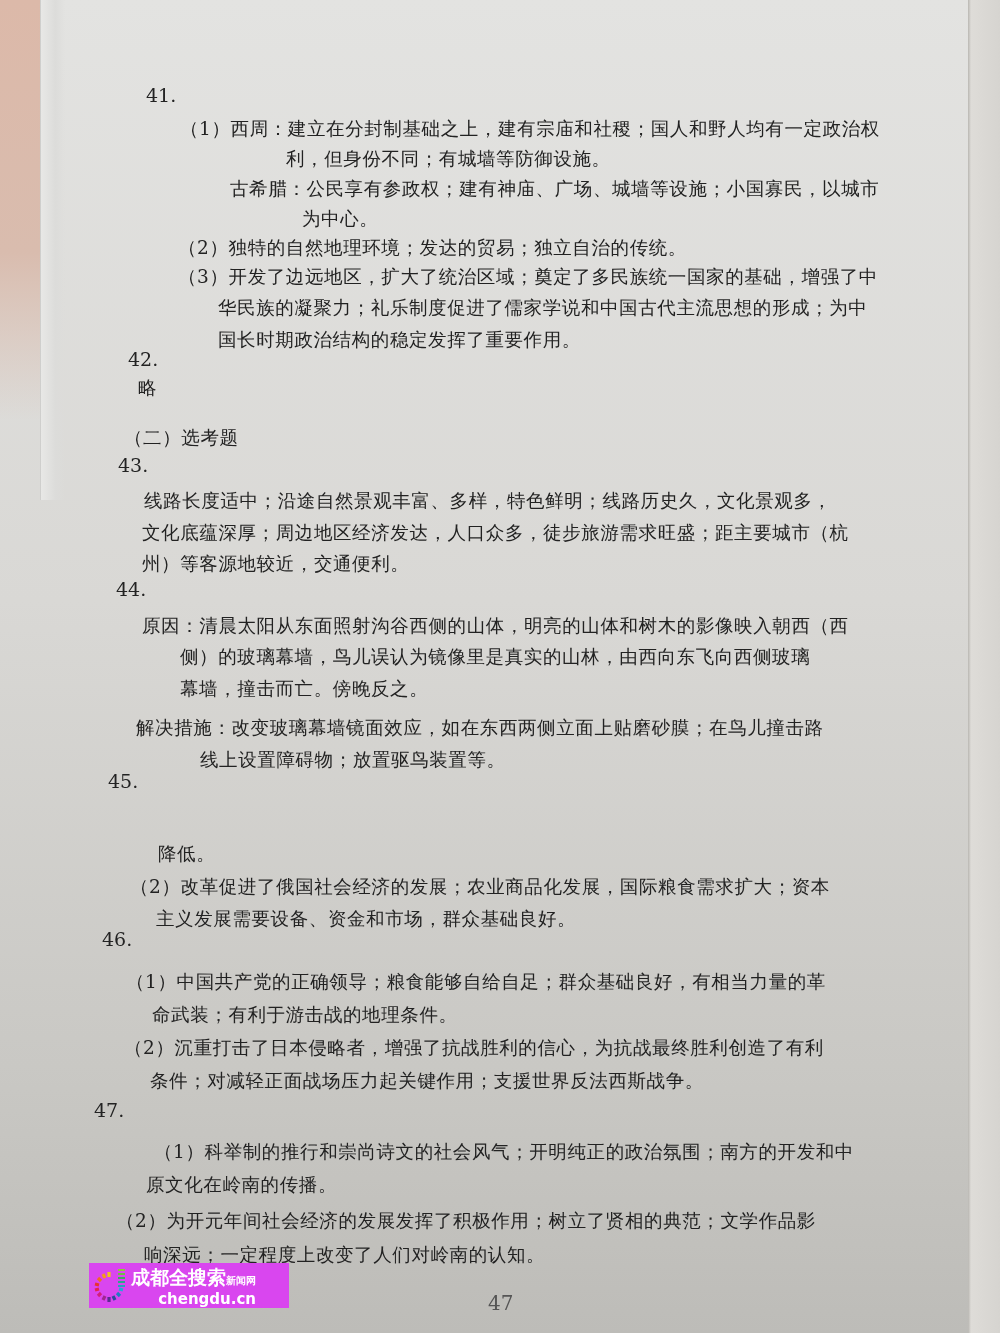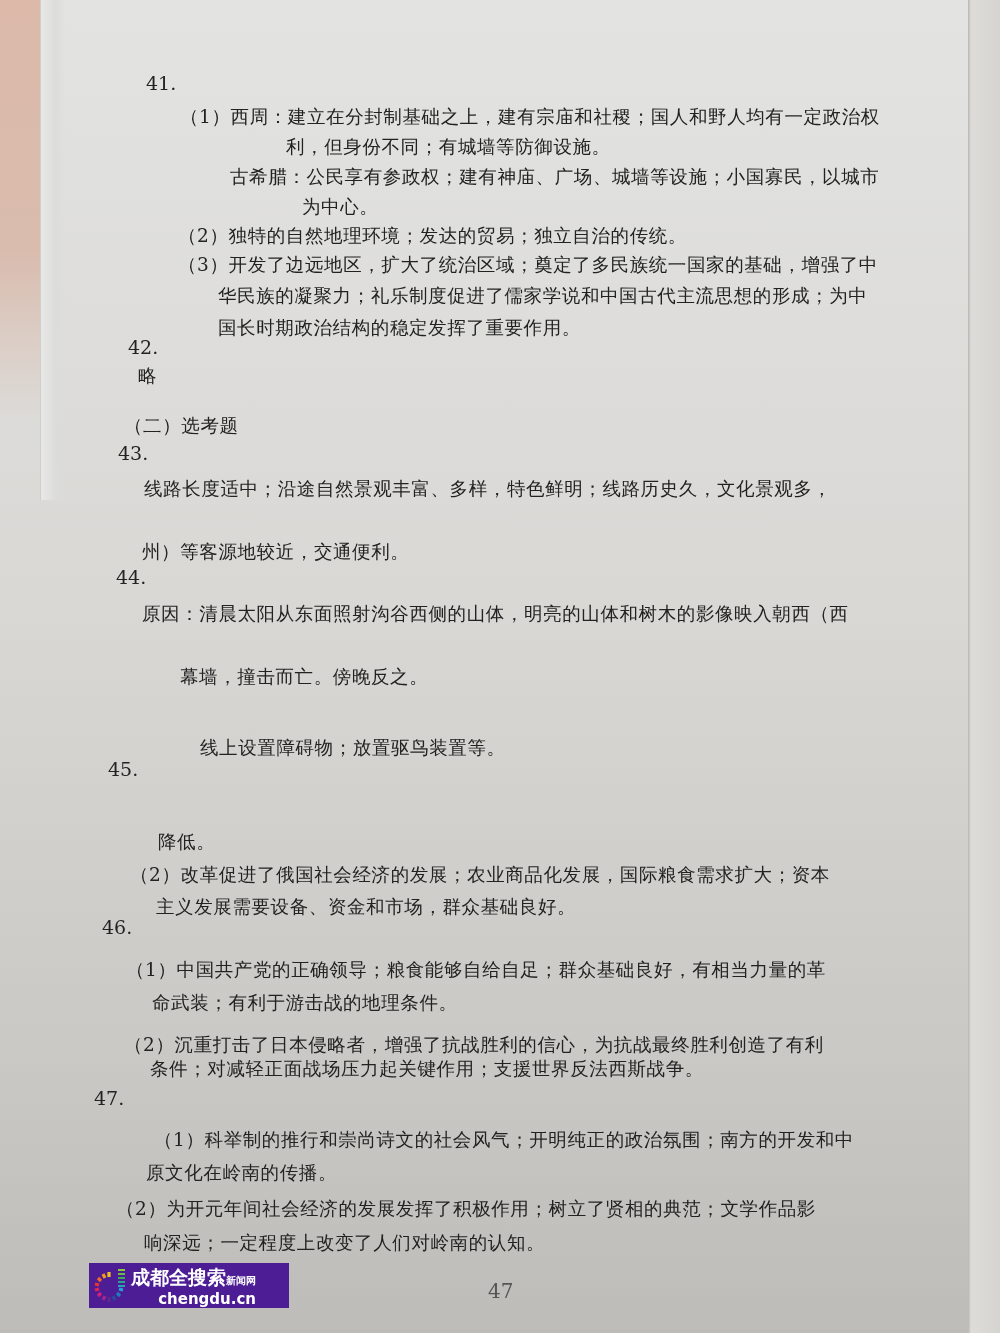--- a/index.html
+++ b/index.html
@@ -18,27 +18,27 @@
   }
   .page-edge-left {
     position: absolute; left: 40px; top: 0; width: 24px; height: 500px;
     background: linear-gradient(90deg, #e8e8e6, #dcdcda 60%, rgba(220,220,218,0));
     border-left: 1px solid #cfcfcd;
   }
   .page-edge-right {
     position: absolute; left: 968px; top: 0; width: 32px; height: 1333px;
     background: linear-gradient(90deg, #b9b7b2 0px, #dedcd8 3px, #d6d4d0 100%);
   }
-  .content { position: absolute; left: 0; top: 0; width: 1000px; height: 990px; color: #262626; }
+  .content { position: absolute; left: 0; top: 12px; width: 1000px; height: 990px; color: #262626; }
   .num { position: absolute; font-size: 19px; color: #232323; font-family: "DejaVu Serif", serif; }
   .line { position: absolute; font-size: 18.5px; letter-spacing: 0.6px; white-space: nowrap; color: #222; }
   .pageno { position: absolute; left: 488px; top: 1279px; font-size: 20px; color: #555; }
   .logo {
     position: absolute; left: 89px; top: 1263px; width: 200px; height: 45px;
-    background: #4c1d95; display: flex; align-items: center;
+    background: #d946ef; display: flex; align-items: center;
   }
   .logo-mark { width: 36px; height: 40px; margin-left: 2px; position: relative; }
   .logo-text { display: flex; flex-direction: column; margin-left: 4px; }
   .logo-cn { color: #fff; font-family: "DejaVu Sans", sans-serif; font-weight: bold; font-size: 19px; line-height: 22px; }
   .logo-cn small { font-size: 10px; font-weight: bold; }
   .logo-en { color: #fff; font-family: "DejaVu Sans", sans-serif; font-weight: bold; font-size: 15px; text-align: right; line-height: 14px; }
 </style>
 </head>
 <body>
 
@@ -59,36 +59,39 @@
   <div class="line" style="left:218px;top:283px;">华民族的凝聚力；礼乐制度促进了儒家学说和中国古代主流思想的形成；为中</div>
   <div class="line" style="left:218px;top:315px;">国长时期政治结构的稳定发挥了重要作用。</div>
 
   <div class="num" style="left:128px;top:336px;">42.</div>
   <div class="line" style="left:138px;top:363px;">略</div>
 
   <div class="line" style="left:124px;top:413px;">（二）选考题</div>
 
   <div class="num" style="left:118px;top:442px;">43.</div>
   <div class="line" style="left:144px;top:476px;">线路长度适中；沿途自然景观丰富、多样，特色鲜明；线路历史久，文化景观多，</div>
+  <div class="line" style="left:142px;top:508px;">文化底蕴深厚；周边地区经济发达，人口众多，徒步旅游需求旺盛；距主要城市（杭</div>
   <div class="line" style="left:142px;top:539px;font-family:Liberation Mono, monospace;">州）等客源地较近，交通便利。</div>
 
   <div class="num" style="left:116px;top:566px;">44.</div>
   <div class="line" style="left:142px;top:601px;">原因：清晨太阳从东面照射沟谷西侧的山体，明亮的山体和树木的影像映入朝西（西</div>
+  <div class="line" style="left:180px;top:632px;">侧）的玻璃幕墙，鸟儿误认为镜像里是真实的山林，由西向东飞向西侧玻璃</div>
   <div class="line" style="left:180px;top:664px;">幕墙，撞击而亡。傍晚反之。</div>
+  <div class="line" style="left:136px;top:703px;">解决措施：改变玻璃幕墙镜面效应，如在东西两侧立面上贴磨砂膜；在鸟儿撞击路</div>
   <div class="line" style="left:200px;top:735px;">线上设置障碍物；放置驱鸟装置等。</div>
 
   <div class="num" style="left:108px;top:758px;">45.</div>
   <div class="line" style="left:158px;top:829px;">降低。</div>
   <div class="line" style="left:130px;top:862px;">（2）改革促进了俄国社会经济的发展；农业商品化发展，国际粮食需求扩大；资本</div>
   <div class="line" style="left:156px;top:894px;">主义发展需要设备、资金和市场，群众基础良好。</div>
 
   <div class="num" style="left:102px;top:916px;">46.</div>
   <div class="line" style="left:126px;top:957px;">（1）中国共产党的正确领导；粮食能够自给自足；群众基础良好，有相当力量的革</div>
   <div class="line" style="left:152px;top:990px;">命武装；有利于游击战的地理条件。</div>
-  <div class="line" style="left:124px;top:1023px;margin-top:9px;">（2）沉重打击了日本侵略者，增强了抗战胜利的信心，为抗战最终胜利创造了有利</div>
+  <div class="line" style="left:124px;top:1023px;">（2）沉重打击了日本侵略者，增强了抗战胜利的信心，为抗战最终胜利创造了有利</div>
   <div class="line" style="left:150px;top:1056px;">条件；对减轻正面战场压力起关键作用；支援世界反法西斯战争。</div>
 
   <div class="num" style="left:94px;top:1087px;">47.</div>
   <div class="line" style="left:118px;top:1127px;margin-left:36px;">（1）科举制的推行和崇尚诗文的社会风气；开明纯正的政治氛围；南方的开发和中</div>
   <div class="line" style="left:146px;top:1160px;">原文化在岭南的传播。</div>
   <div class="line" style="left:116px;top:1196px;">（2）为开元年间社会经济的发展发挥了积极作用；树立了贤相的典范；文学作品影</div>
   <div class="line" style="left:144px;top:1230px;">响深远；一定程度上改变了人们对岭南的认知。</div>
 
   <div class="pageno">47</div>
 </div>

